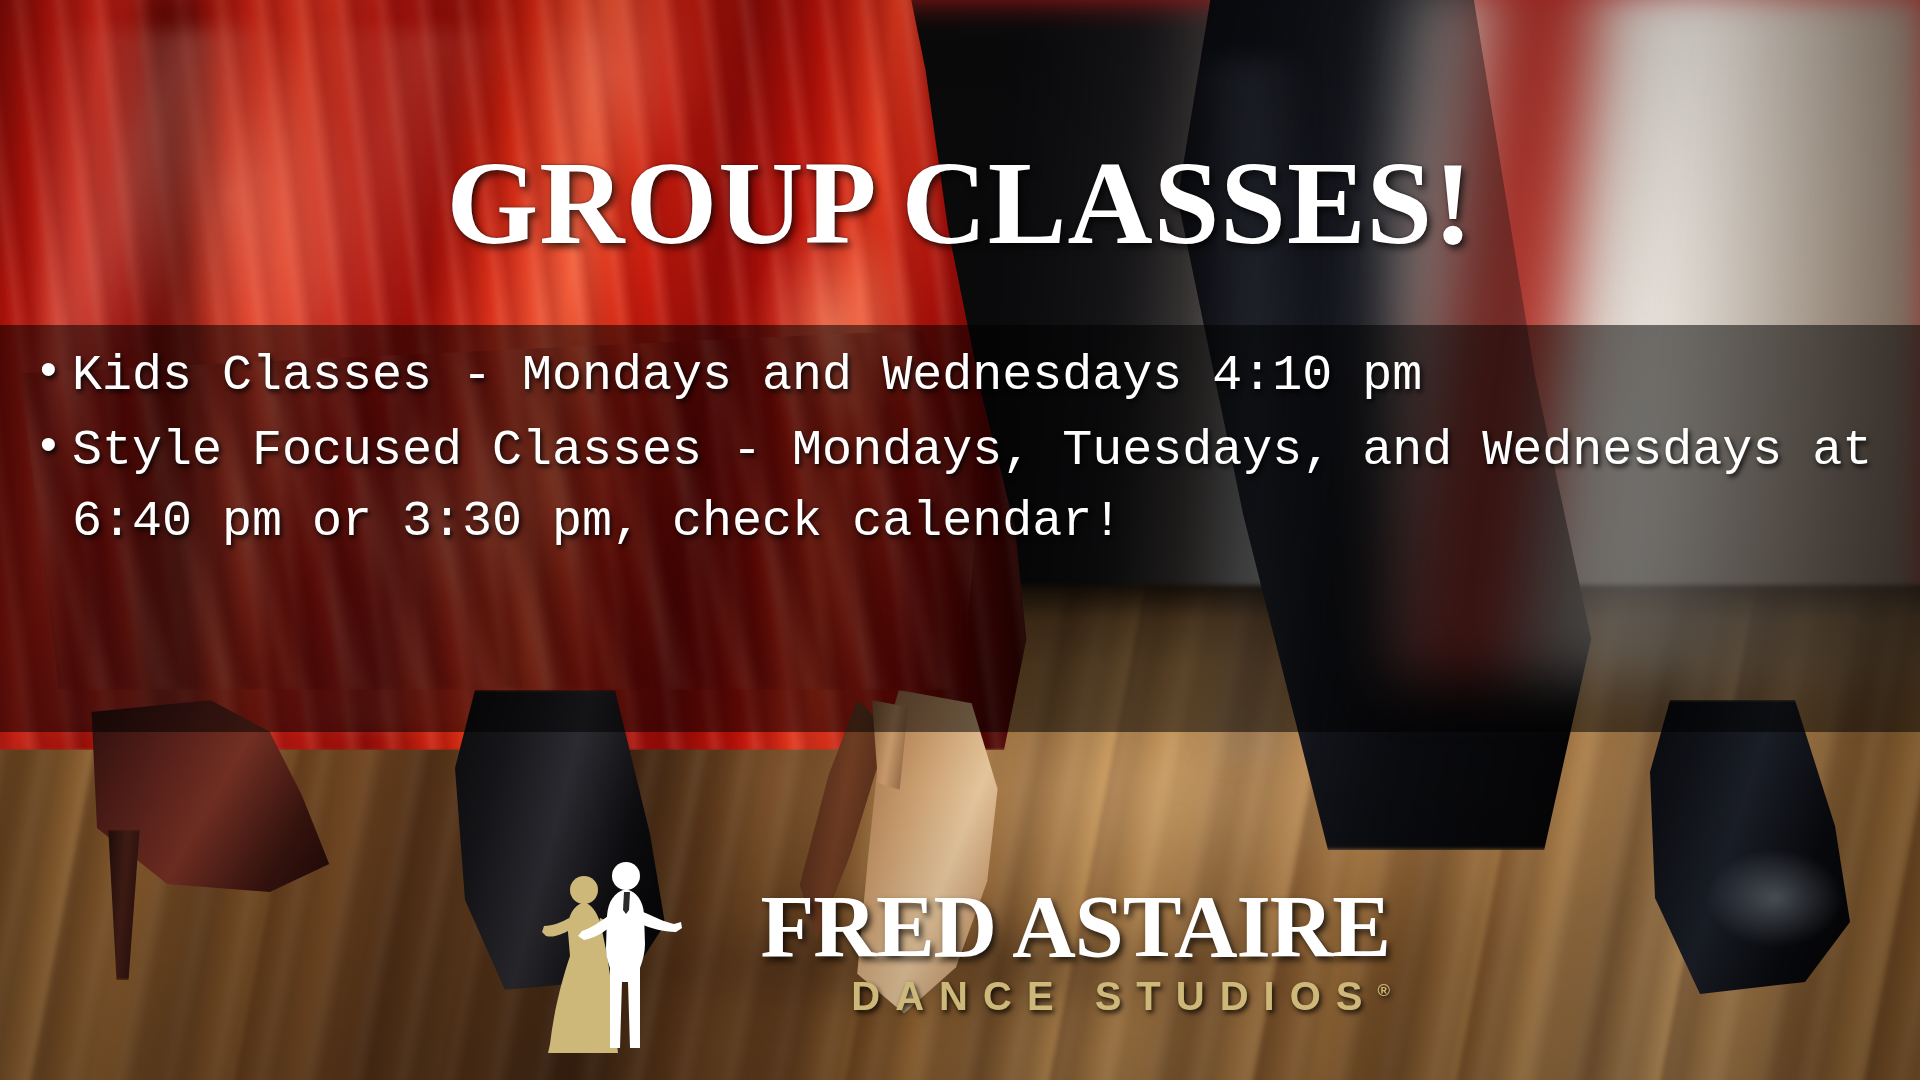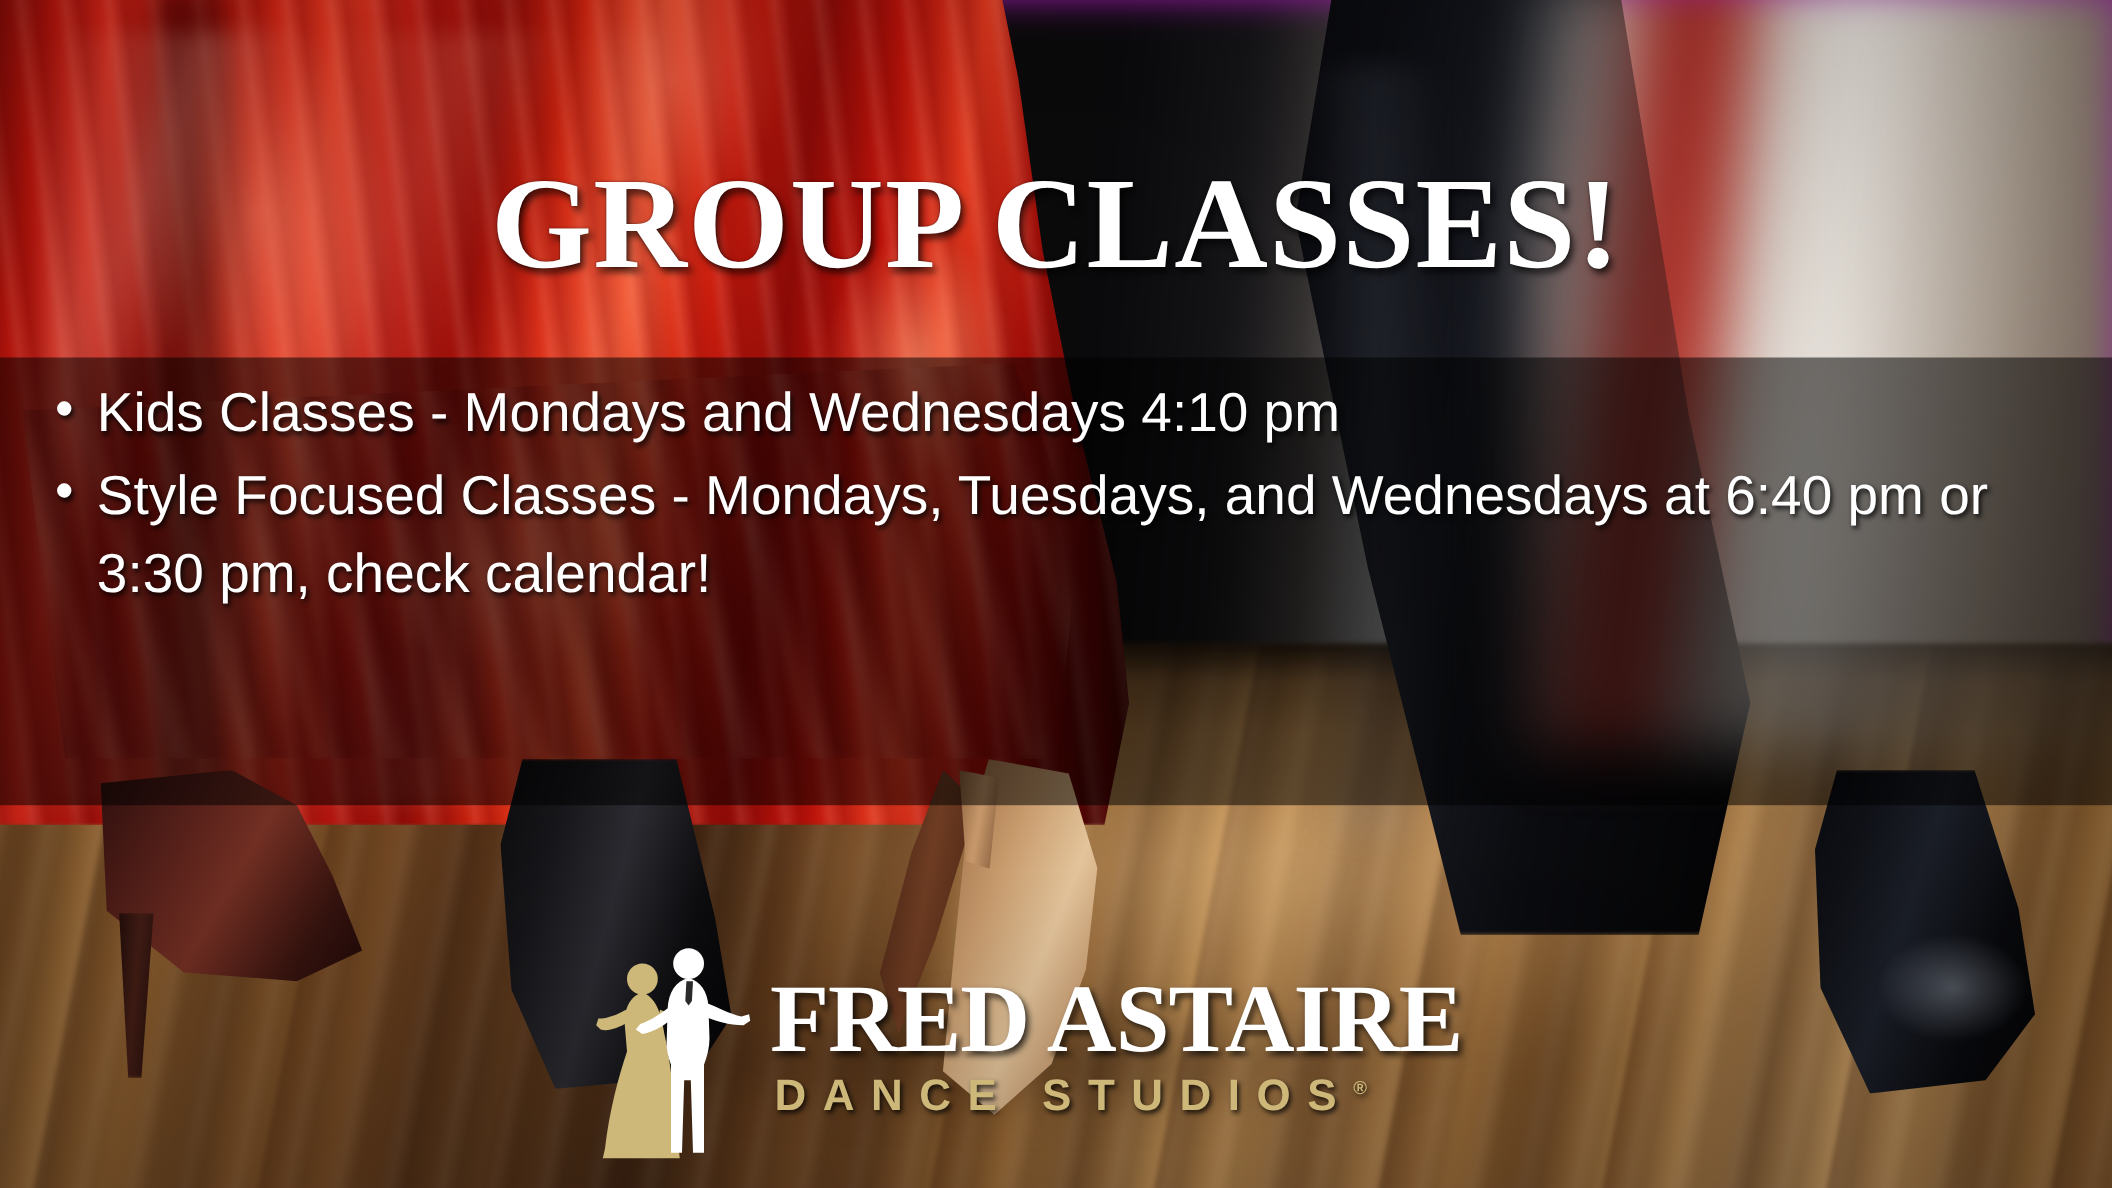--- a/index.html
+++ b/index.html
@@ -9,21 +9,21 @@
   }
   body {
     font-family: "Liberation Serif", serif;
   }
 
   #poster {
     position: relative;
     width: 1920px;
     height: 1080px;
     overflow: hidden;
-    background: #a21caf;
+    background: #b91c1c;
   }
 
   
   .photo { position: absolute; inset: 0; overflow: hidden; }
 
   
   .bg-far {
     position: absolute;
     left: 0; top: 0; width: 100%; height: 720px;
     background:
@@ -267,25 +267,25 @@
     font-weight: bold;
     font-size: 118px;
     line-height: 1.06;
     letter-spacing: 1px;
     text-shadow: 3px 4px 7px rgba(0,0,0,0.70), 0 0 2px rgba(0,0,0,0.5);
     white-space: nowrap;
   }
 
   .bullets {
     position: absolute;
-    left: 40px;
+    left: 24px;
     right: 40px;
     top: 340px;
     color: #ffffff;
-    font-family: Liberation Sans, sans-serif;
+    font-family: Liberation Mono, monospace;
     font-size: 50px;
     line-height: 1.42;
     text-shadow: 2px 3px 5px rgba(0,0,0,0.85);
     list-style: none;
     margin: 0;
     padding: 0;
   }
   .bullets li {
     position: relative;
     padding-left: 48px;
@@ -312,20 +312,21 @@
   .logo-couple {
     position: absolute;
     left: 0; top: -20px;
     width: 150px; height: 205px;
   }
   .logo-words {
     position: absolute;
     left: 160px;
     top: 12px;
     width: 690px;
+    text-align: right;
   }
   .logo-main {
     font-family: "Liberation Serif", "DejaVu Serif", serif;
     font-weight: bold;
     font-size: 88px;
     line-height: 0.98;
     color: #ffffff;
     letter-spacing: -1px;
     text-shadow: 3px 4px 6px rgba(0,0,0,0.75);
     white-space: nowrap;

